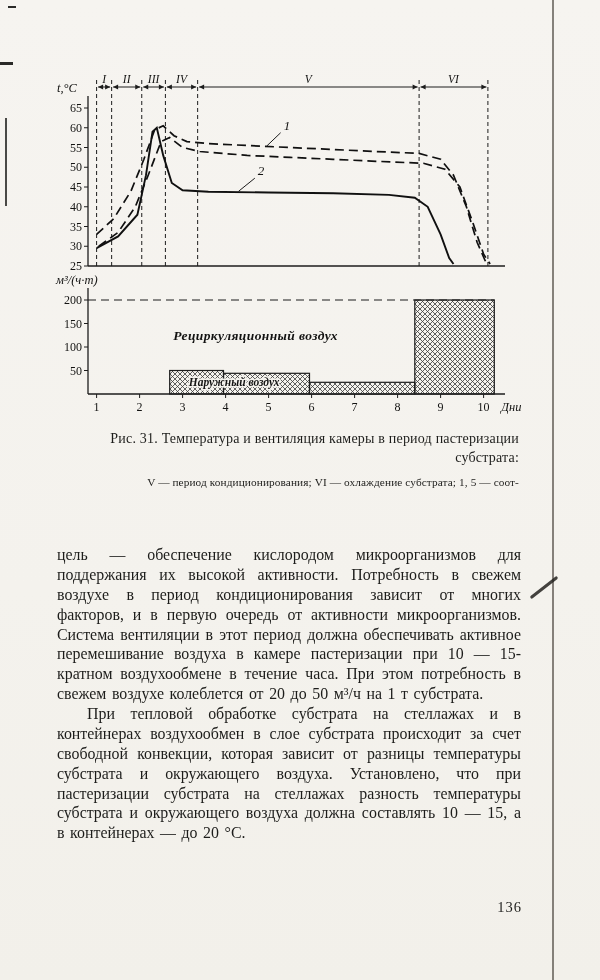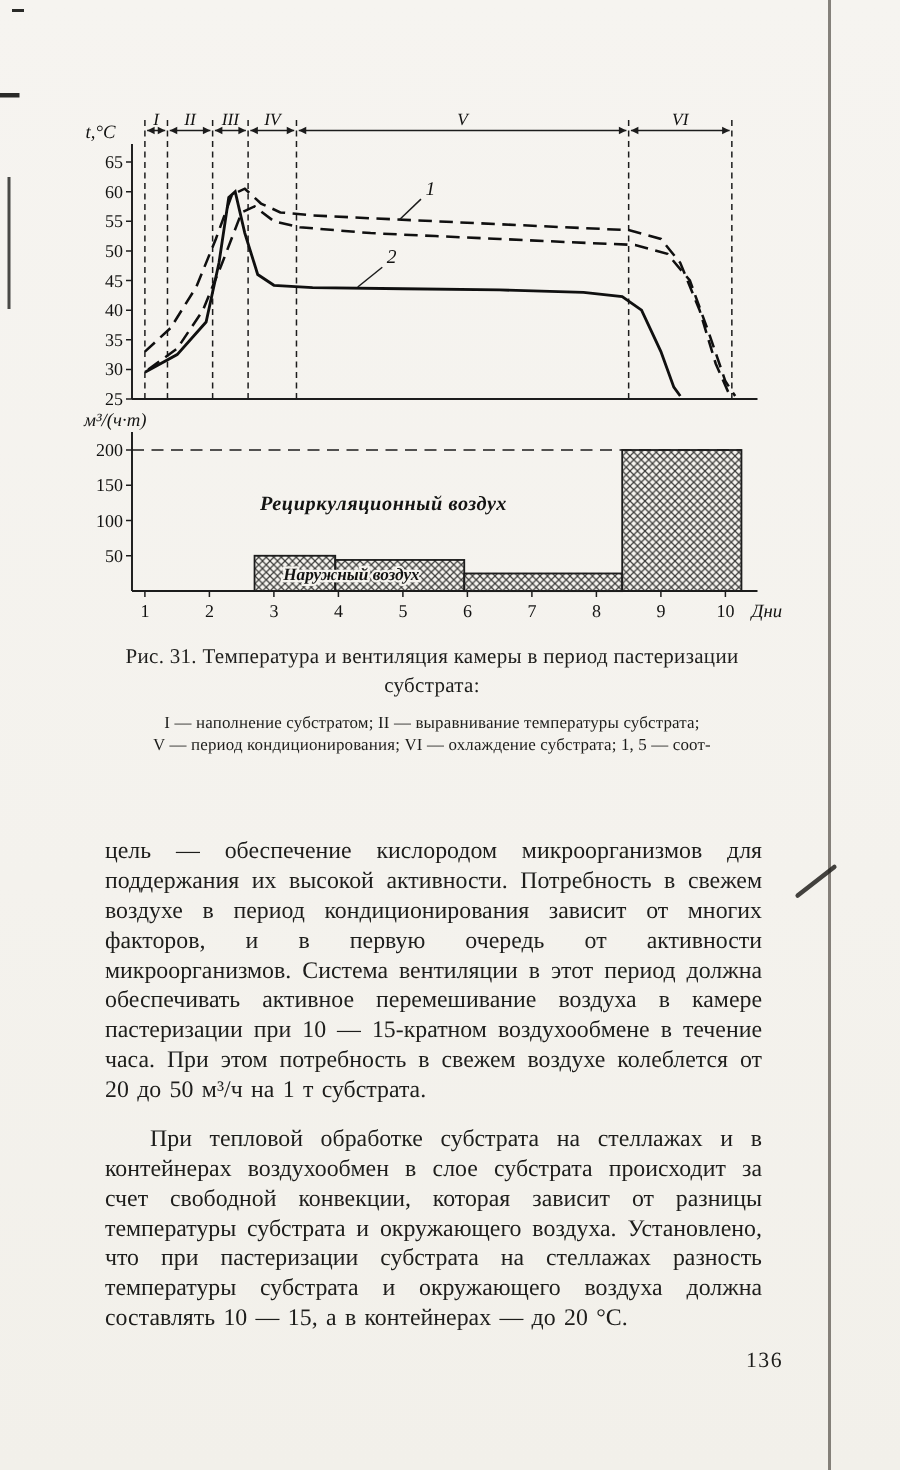--- a/index.html
+++ b/index.html
@@ -28,26 +28,26 @@
   .rom{font:italic 11.5px "Liberation Serif",serif;fill:#131312}
   .axlab{font:italic 12.5px "Liberation Serif",serif;fill:#131312}
   .ann{font:italic 13px "Liberation Serif",serif;fill:#131312}
   .ah{fill:#1c1c1c;stroke:none}
   .hatch{fill:url(#xh);stroke:#1c1c1c;stroke-width:1.2}
   .biglab{font:italic 600 13.5px "Liberation Serif",serif;fill:#131312;letter-spacing:.4px}
   .smalllab{font:italic 600 11.5px "Liberation Serif",serif;fill:#131312}
   .halo{paint-order:stroke;stroke:#f5f3ee;stroke-width:3}
   .xlab{font:italic 12.5px "Liberation Serif",serif;fill:#131312}
   
-  .caption{position:absolute;left:57px;top:430px;width:462px;text-align:center}
+  .caption{position:absolute;left:57px;top:430px;width:462px;text-align:right}
   .cap-title{font-size:14px;line-height:1.34;letter-spacing:.2px}
   .cap-legend{margin-top:7px;font-size:11.3px;line-height:1.36;letter-spacing:.1px}
   
   .bodytext{position:absolute;left:57px;top:545px;width:464px;font-size:15.9px;line-height:1.25;text-align:justify;word-spacing:1.6px;hyphens:none}
-  .bodytext p{margin:13px}
+  .bodytext p{margin:0}
   .bodytext p.indent{text-indent:30px}
   .pagenum{position:absolute;right:78px;top:899px;font-size:14.5px;letter-spacing:1px}
 </style>
 </head>
 <body>
 
 <div class="page">
 
   <div class="edge-line"></div>
   <div class="mark-top"></div>
@@ -161,21 +161,20 @@
         <text x="428.59999999999997" y="137" class="tick" text-anchor="middle">10</text>
         <text x="446" y="137" class="xlab">Дни</text>
         <text x="200.70000000000002" y="65.95" class="biglab" text-anchor="middle">Рециркуляционный воздух</text>
         <text x="179.20000000000002" y="112.48" class="smalllab halo" text-anchor="middle">Наружный воздух</text>
       </svg>
   </div>
 
   <div class="caption">
     <div class="cap-title">Рис. 31. Температура и вентиляция камеры в период пастеризации субстрата:</div>
     <div class="cap-legend">
-      <div>I — наполнение субстратом; II — выравнивание температуры субстрата;</div>
       <div>V — период кондиционирования; VI — охлаждение субстрата; 1, 5 — соот-</div>
     </div>
   </div>
 
   <div class="bodytext">
     <p>цель — обеспечение кислородом микроорганизмов для поддержания их высокой активности. Потребность в свежем воздухе в период кондиционирования зависит от многих факторов, и в первую очередь от активности микроорганизмов. Система вентиляции в этот период должна обеспечивать активное перемешивание воздуха в камере пастеризации при 10 — 15-кратном воздухообмене в течение часа. При этом потребность в свежем воздухе колеблется от 20 до 50 м³/ч на 1 т субстрата.</p>
     <p class="indent">При тепловой обработке субстрата на стеллажах и в контейнерах воздухообмен в слое субстрата происходит за счет свободной конвекции, которая зависит от разницы температуры субстрата и окружающего воздуха. Установлено, что при пастеризации субстрата на стеллажах разность температуры субстрата и окружающего воздуха должна составлять 10 — 15, а в контейнерах — до 20 °С.</p>
   </div>
 
   <div class="pagenum">136</div>

